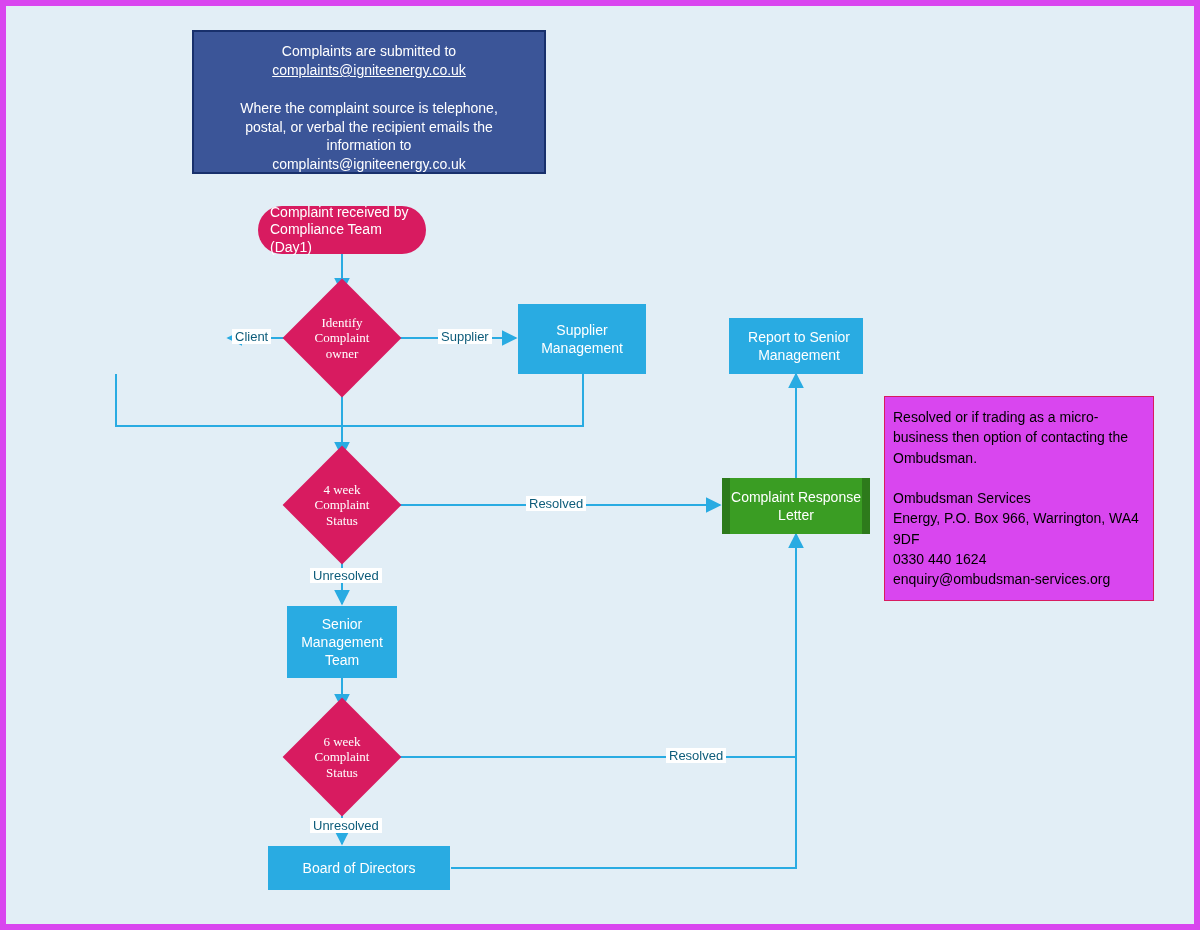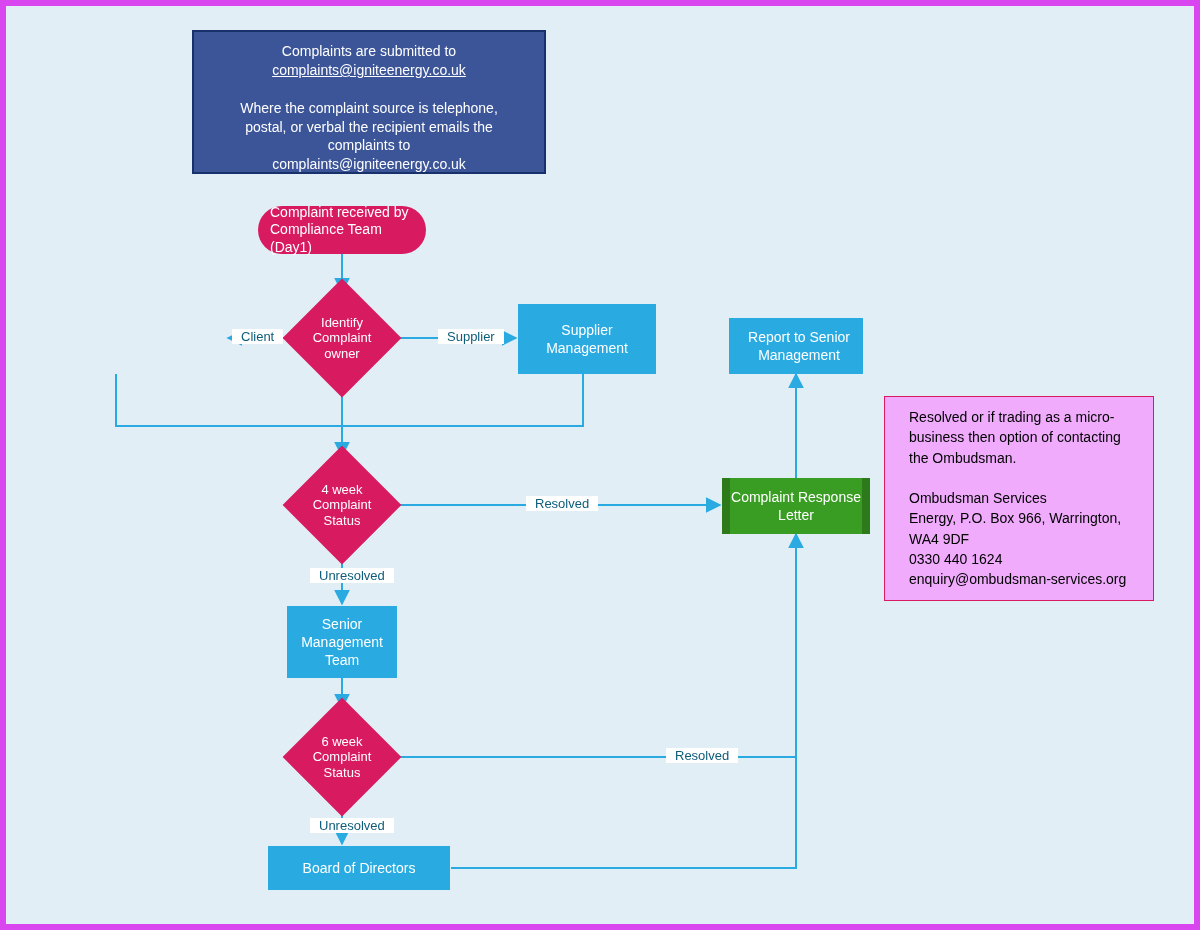--- a/index.html
+++ b/index.html
@@ -68,20 +68,21 @@
     text-align: center;
     font-size: 14px;
     line-height: 1.3;
     border-left: 8px solid #2d7a1b;
     border-right: 8px solid #2d7a1b;
     box-sizing: border-box;
   }
   
   .diamond {
     position: absolute;
+    font-family: Liberation Serif, serif;
   }
   .diamond .shape {
     width: 100%;
     height: 100%;
     background: #d81b60;
     transform: rotate(45deg);
   }
   .diamond .label {
     position: absolute;
     inset: 0;
@@ -90,35 +91,35 @@
     justify-content: center;
     text-align: center;
     color: #fff;
     font-size: 13px;
     line-height: 1.2;
     padding: 0 6px;
   }
   
   .infobox {
     position: absolute;
-    background: #f0abfc;
+    background: #d946ef;
     border: 1.5px solid #d81b60;
     font-size: 14px;
     line-height: 1.45;
-    padding: 10px 24px;
+    padding: 10px 8px;
     color: #000;
     box-sizing: border-box;
   }
   
   .edge-label {
     position: absolute;
     background: #fff;
     font-size: 13px;
     color: #0d5c7a;
-    padding: 0 9px;
+    padding: 0 3px;
     white-space: nowrap;
   }
   svg.arrows {
     position: absolute;
     inset: 0;
     width: 1200px;
     height: 930px;
     pointer-events: none;
   }
 </style>
@@ -161,37 +162,37 @@
 
       <line x1="790" y1="472" x2="790" y2="368" marker-end="url(#ah)"></line>
     </g>
   </svg>
 
   <div class="header-box" style="left:186px; top:24px; width:354px; height:144px;">
     <span>Complaints are submitted to</span><br>
     <a>complaints@igniteenergy.co.uk</a><br><br>
     <span>Where the complaint source is telephone,</span><br>
     <span>postal, or verbal the recipient emails the</span><br>
-    <span>complaints to</span><br>
+    <span>information to</span><br>
     <span>complaints@igniteenergy.co.uk</span>
   </div>
 
   <div class="pill" style="left:252px; top:200px; width:168px; height:48px;">
     <span>Complaint received by Compliance Team (Day1)</span>
   </div>
 
   <div class="diamond" style="left:294px; top:290px; width:84px; height:84px;">
     <div class="shape"></div>
     <div class="label">
         <span>Identify Complaint owner</span>
       </div>
   </div>
 
 
-  <div class="bluebox" style="left:512px; top:298px; width:138px; height:70px;">
+  <div class="bluebox" style="left:512px; top:298px; width:128px; height:70px;">
     <span>Supplier Management</span>
   </div>
 
   <div class="diamond" style="left:294px; top:457px; width:84px; height:84px;">
     <div class="shape"></div>
     <div class="label">
         <span>4 week Complaint Status</span>
       </div>
   </div>
 

